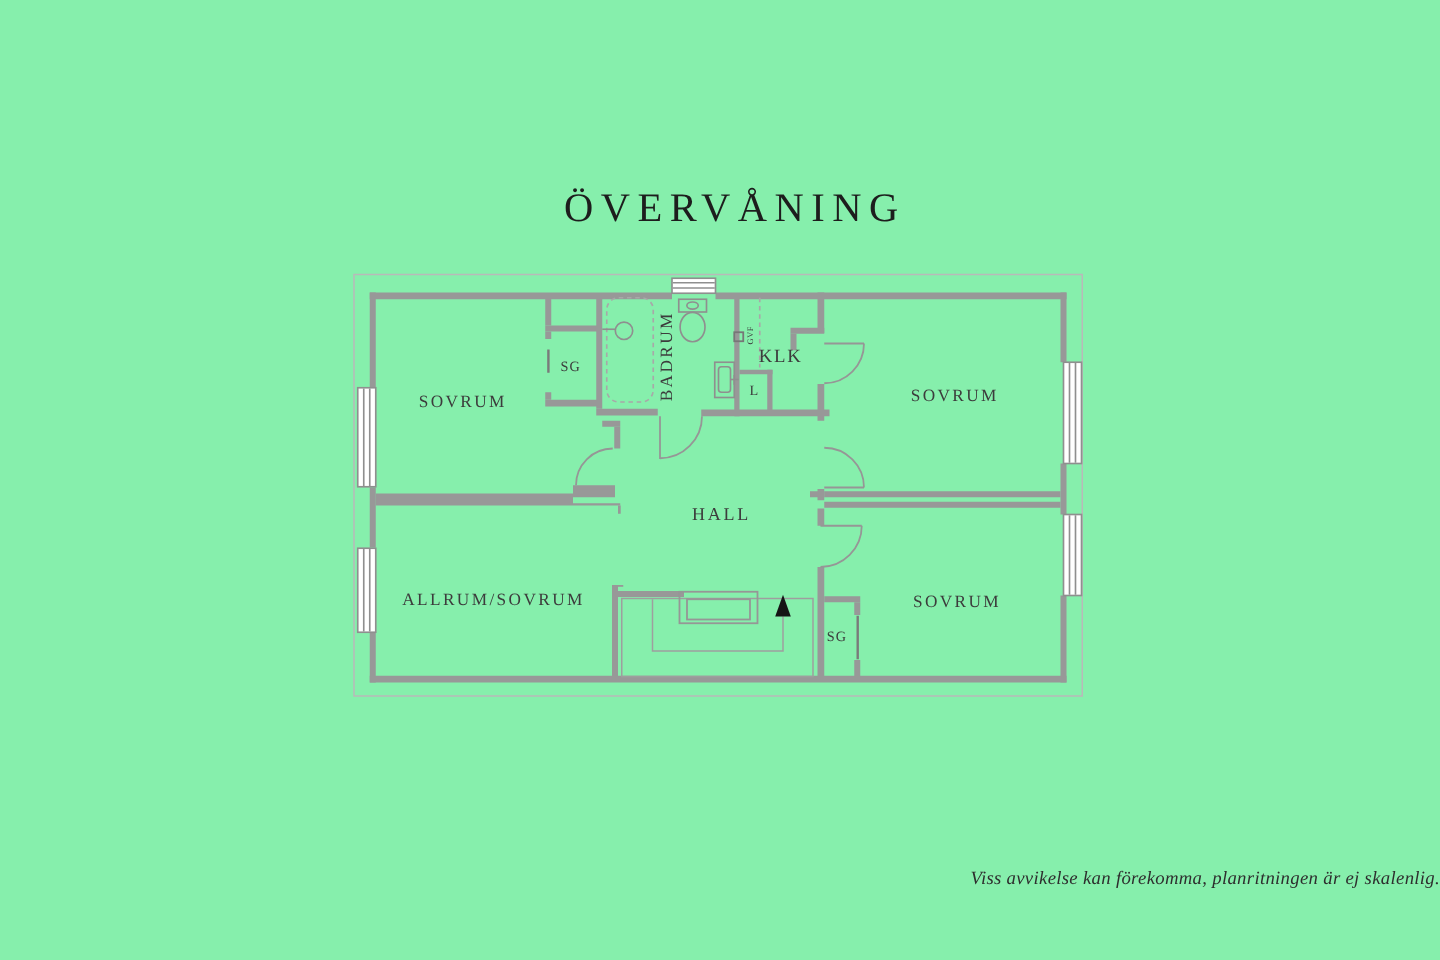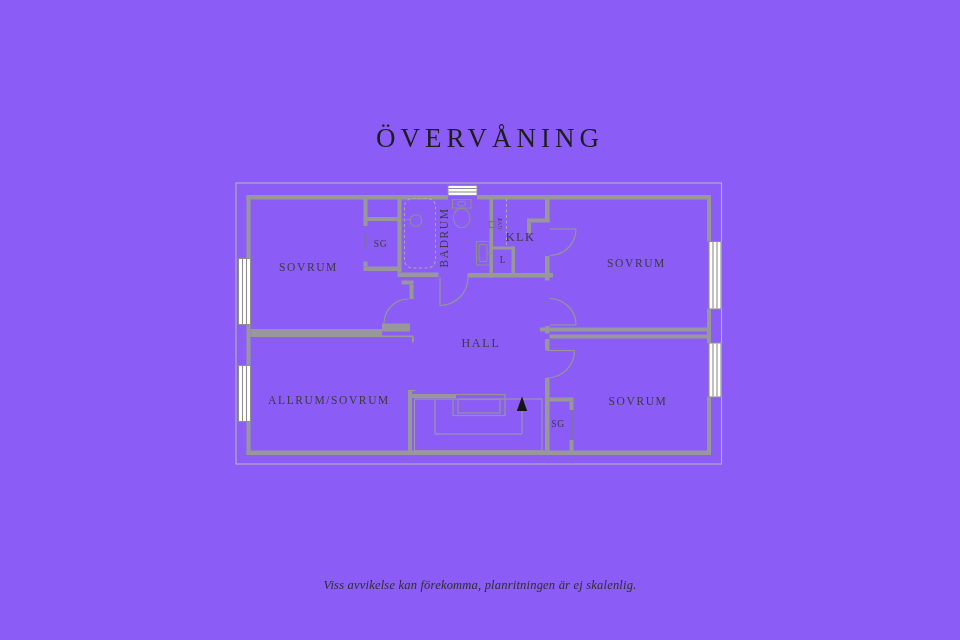--- a/index.html
+++ b/index.html
@@ -1,20 +1,20 @@
 <!DOCTYPE html>
 <html><head>
 <meta charset="utf-8">
 <style>
   html,body{margin:0;padding:0;background:#fff;}
-  .canvas{position:relative;width:960px;height:640px;background:#8b5cf6;overflow:hidden;
+  .canvas{position:relative;width:960px;height:640px;background:#86efac;overflow:hidden;
           font-family:"Liberation Serif", serif;}
   .plan-title{position:absolute;top:123px;left:20px;width:940px;text-align:center;
               font-size:27px;letter-spacing:5px;color:#1d1d1d;font-weight:400;}
-  .plan-caption{position:absolute;top:578px;left:0;width:960px;text-align:center;
+  .plan-caption{position:absolute;top:578px;left:0;width:960px;text-align:right;
                 font-style:italic;font-size:12.5px;letter-spacing:0.2px;color:#2e2e2e;}
   svg text{font-family:"Liberation Serif", serif;fill:#3c3c3c;}
   .rlabel{font-size:11.5px;letter-spacing:1.6px;}
   .rlabel-big{font-size:12px;letter-spacing:1.8px;}
   .klabel{font-size:12.5px;letter-spacing:1.2px;}
   .slabel{font-size:9.5px;letter-spacing:0.8px;}
   .tiny{font-size:5.5px;letter-spacing:0.4px;}
   .wall{fill:#989898;}
   .thin{stroke:#9e9e9e;stroke-width:1;fill:none;}
   .door{stroke:#969696;stroke-width:1.2;fill:none;}

